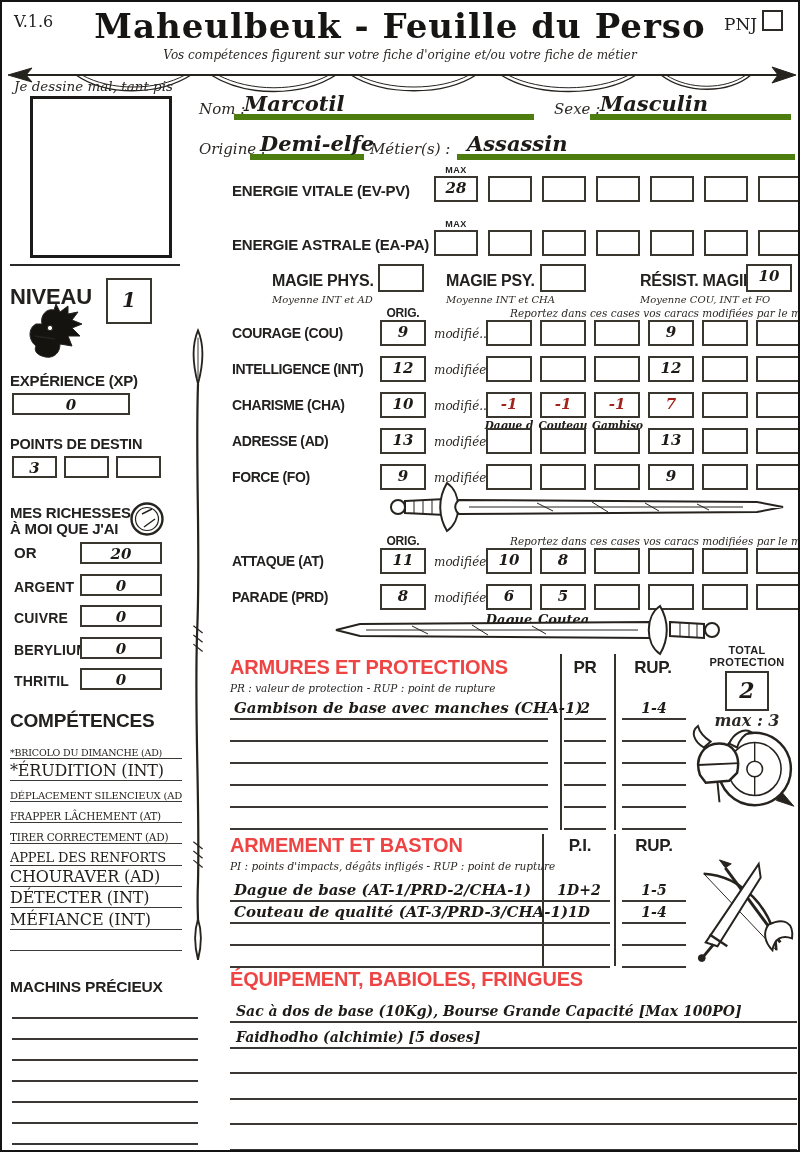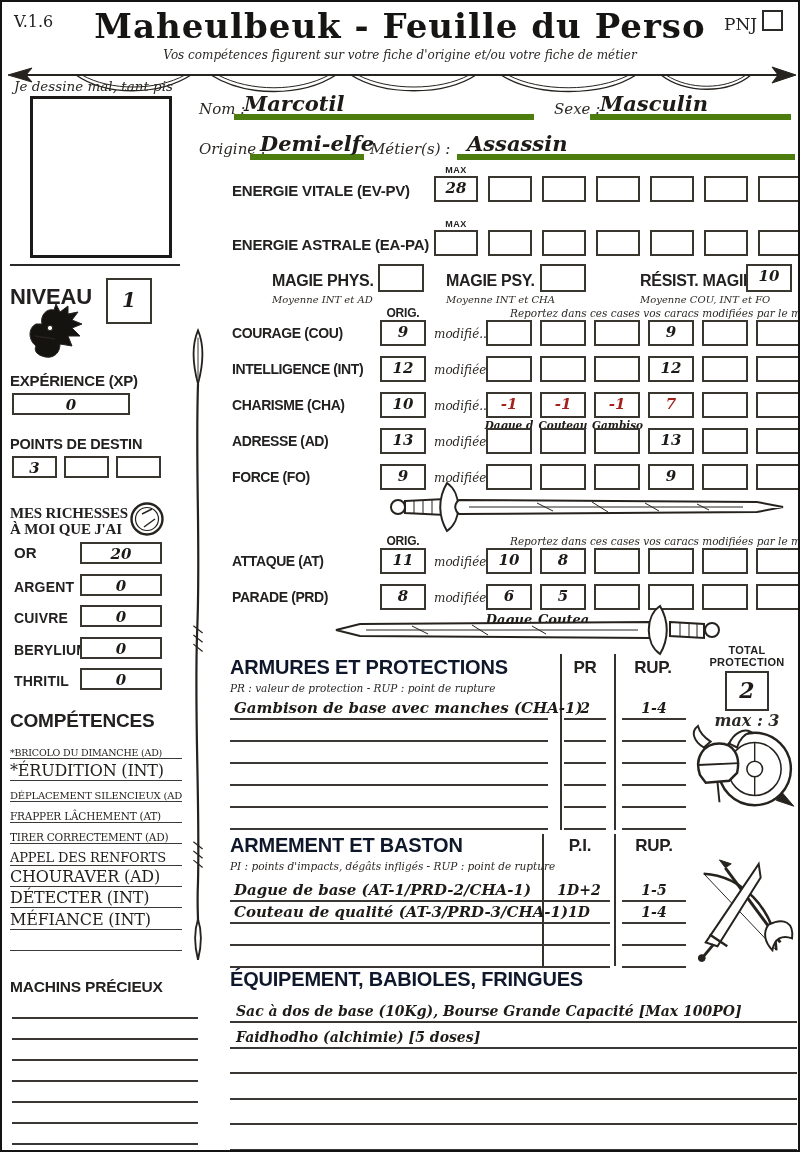--- a/index.html
+++ b/index.html
@@ -47,21 +47,21 @@
   .rows-wrap { position:absolute; left:0; top:14px; right:0; bottom:0; }
   .srow { position:absolute; left:0; width:100%; height:36px; }
   .slabel { position:absolute; left:10px; top:5px; font-size:14px; letter-spacing:-0.4px; white-space:nowrap; }
   .obox { left:158px; top:0; width:46px; height:26px; }
   .modif { position:absolute; left:212px; top:7px; font-size:12px; }
   .sbox { top:0; width:46px; height:26px; }
   .bsub { position:absolute; top:27px; width:50px; text-align:center; font-size:10.5px; white-space:nowrap; }
   .bsub2 { font-size:13px; top:28px; }
 
   
-  .sect-title { position:absolute; left:8px; font-size:20px; font-weight:bold; font-family:"Liberation Sans",sans-serif; color:#0f172a; letter-spacing:-0.2px; }
+  .sect-title { position:absolute; left:8px; font-size:20px; font-weight:bold; font-family:"Liberation Sans",sans-serif; color:#ef4444; letter-spacing:-0.2px; }
   .sect-sub { position:absolute; left:8px; font-size:10.5px; white-space:nowrap; }
   .colhead { position:absolute; text-align:center; font-size:17px; }
   .vdiv { position:absolute; width:2px; background:#35322e; top:0; }
   #armor-section { left:220px; top:652px; width:470px; height:180px; }
   #weapons-section { left:220px; top:832px; width:470px; height:134px; }
   .trow { position:absolute; left:0; width:100%; height:22px; }
   .tcell { position:absolute; border-bottom:2px solid #3a3734; height:22px; font-size:15px; white-space:nowrap; line-height:20px; }
   .tname { left:8px; width:318px; padding-left:4px; }
   .tval { text-align:center; font-size:14px; }
 
@@ -79,21 +79,21 @@
   .sketch-caption { left:12px; top:76px; font-size:13.5px; }
   .portrait { left:28px; top:94px; width:142px; height:162px; border:3px solid #1c1a18; background:#fff; }
   .side-rule { left:8px; top:262px; width:170px; border-top:2px solid #2a2826; }
   .niveau-label { left:8px; top:282px; font-size:22px; }
   .niveau-box { left:104px; top:276px; width:46px; height:46px; font-size:20px; line-height:40px; }
   .xp-label { left:8px; top:370px; font-size:15px; }
   .xp-box { left:10px; top:391px; width:118px; height:22px; }
   .destin-label { left:8px; top:434px; font-size:14.5px; }
   #destin-boxes { left:10px; top:454px; width:165px; height:24px; }
   .dbox { top:0; width:45px; height:22px; }
-  .rich-label { left:8px; top:503px; font-size:15px; line-height:16px;font-family:Liberation Serif, serif; }
+  .rich-label { left:8px; top:503px; font-size:15px; line-height:16px; }
   #wealth-rows { left:8px; top:540px; width:165px; height:160px; }
   .wrow { position:absolute; left:0; width:100%; height:31px; }
   .wlabel { position:absolute; left:4px; top:5px; font-size:14px; letter-spacing:0.2px; }
   .wlabel.big { font-size:15px; top:2px; }
   .wbox { left:70px; top:0; width:82px; height:22px; }
   .comp-label { left:8px; top:708px; font-size:19px; }
   #skills-list { left:8px; top:736px; width:172px; }
   .skill { height:21.3px; border-bottom:1.6px solid #3c3936; font-family:"DejaVu Serif",serif; color:#211e1b; display:flex; align-items:flex-end; white-space:nowrap; overflow:hidden; letter-spacing:-0.2px; }
   .machins-label { left:8px; top:976px; font-size:15.5px; }
   #machins-lines { left:10px; top:996px; width:186px; }

